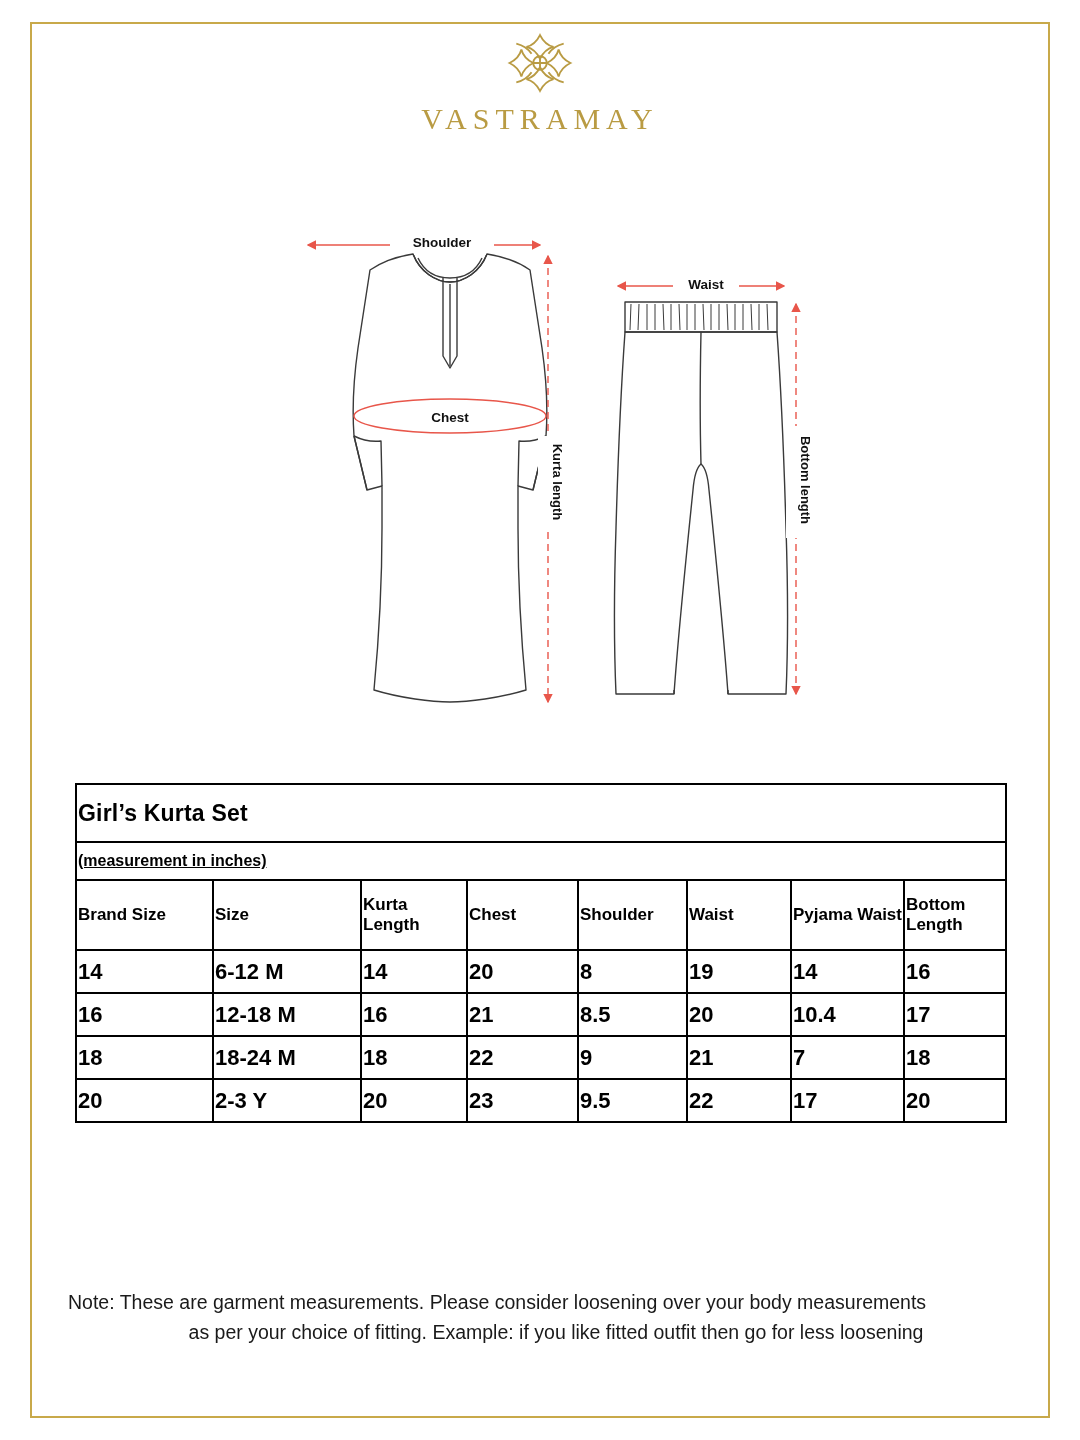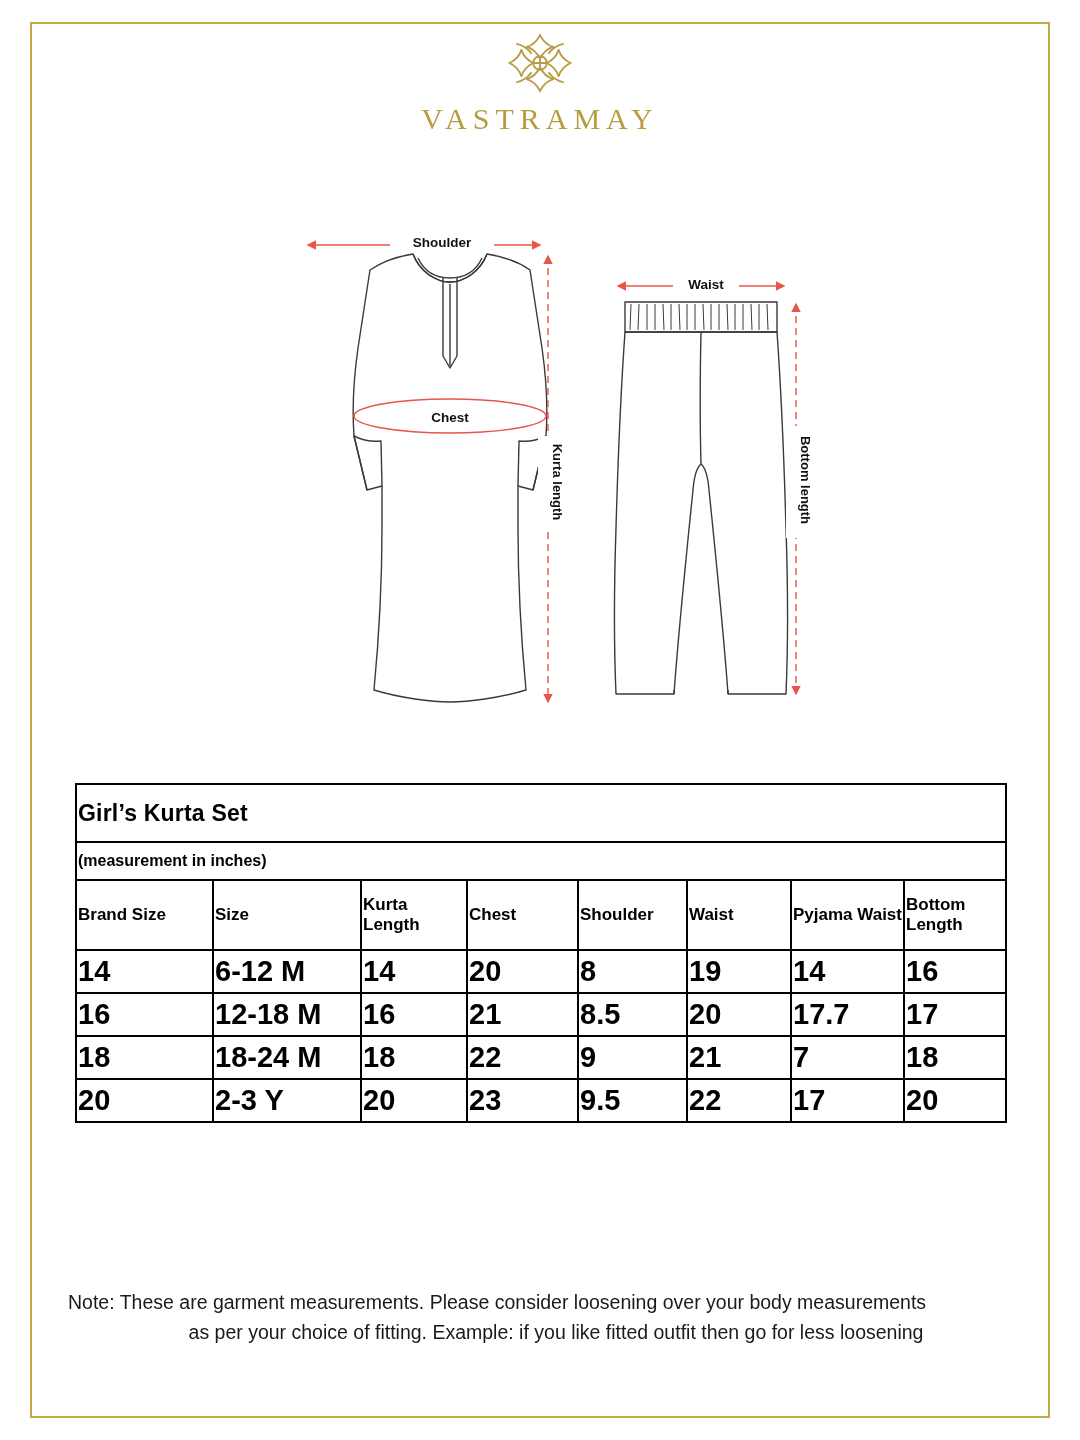--- a/index.html
+++ b/index.html
@@ -85,28 +85,29 @@
   }
   .tbl-title td {
     font-size: 23px;
     height: 54px;
     letter-spacing: .2px;
   }
   .tbl-sub td {
     font-size: 16px;
     font-weight: normal;
     height: 34px;
+    text-decoration: underline;
   }
   .tbl-head td {
     font-size: 17px;
     height: 66px;
     line-height: 1.15;
   }
   .tbl-body td {
-    font-size: 29px;
+    font-size: 22px;
     height: 39px;
     border-radius: 21px;
   }
 
   
   .note {
     position: absolute;
     left: 68px;
     top: 1287px;
     width: 976px;
@@ -289,21 +290,21 @@
           <td>14</td>
           <td>16</td>
         </tr>
         <tr class="tbl-body">
           <td>16</td>
           <td>12-18 M</td>
           <td>16</td>
           <td>21</td>
           <td>8.5</td>
           <td>20</td>
-          <td>17.7</td>
+          <td>10.4</td>
           <td>17</td>
         </tr>
         <tr class="tbl-body">
           <td>18</td>
           <td>18-24 M</td>
           <td>18</td>
           <td>22</td>
           <td>9</td>
           <td>21</td>
           <td>7</td>

